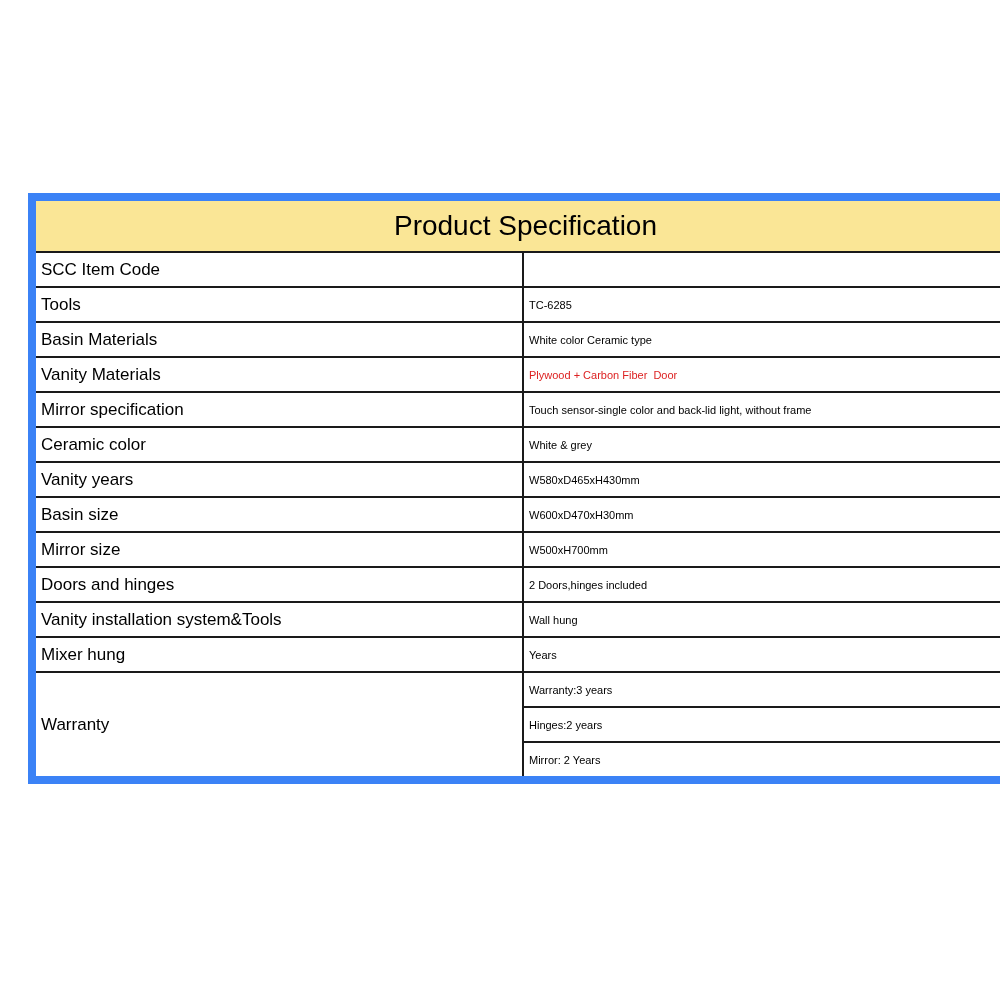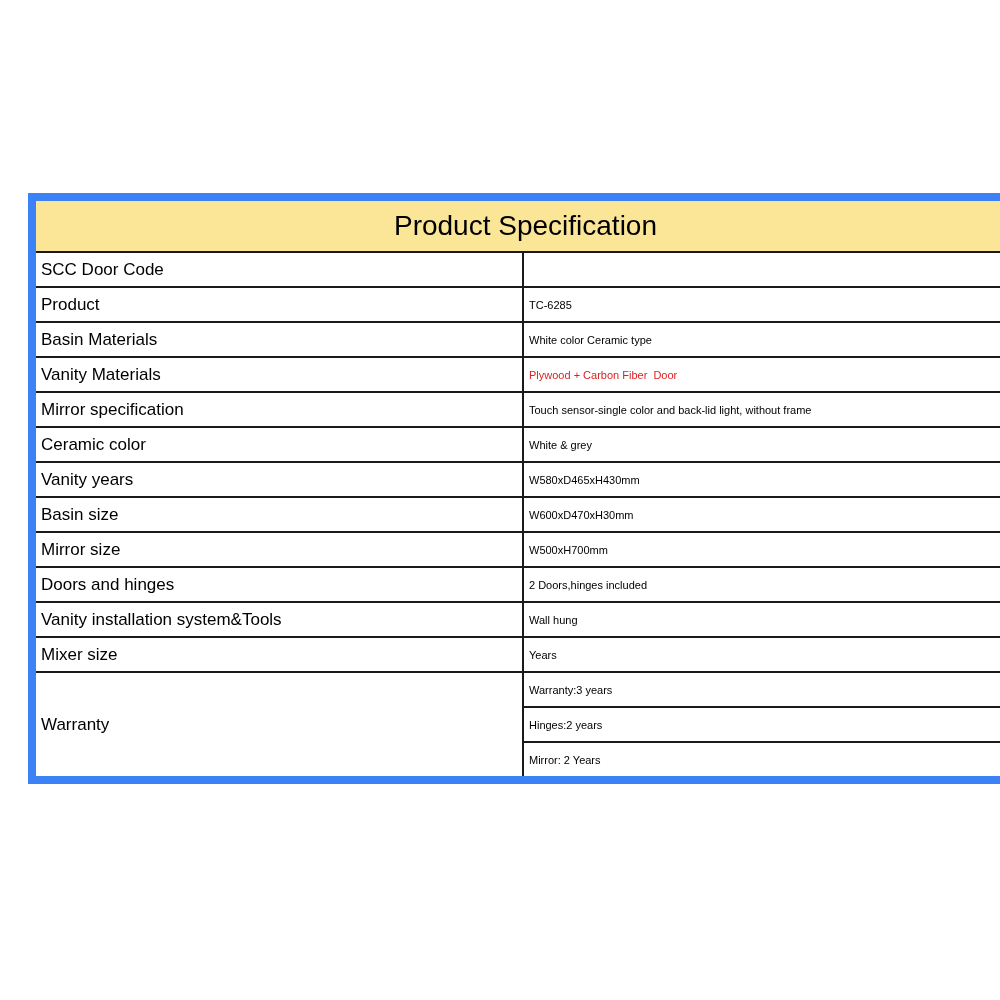--- a/index.html
+++ b/index.html
@@ -59,25 +59,25 @@
 
 <div class="page">
   <table class="spec-table">
     <thead>
       <tr>
         <th class="table-title" colspan="2">Product Specification</th>
       </tr>
     </thead>
     <tbody>
       <tr>
-        <td class="label-cell">SCC Door Code</td>
+        <td class="label-cell">SCC Item Code</td>
         <td class="value-cell"></td>
       </tr>
       <tr>
-        <td class="label-cell">Product</td>
+        <td class="label-cell">Tools</td>
         <td class="value-cell">TC-6285</td>
       </tr>
       <tr>
         <td class="label-cell">Basin Materials</td>
         <td class="value-cell">White color Ceramic type</td>
       </tr>
       <tr>
         <td class="label-cell">Vanity Materials</td>
         <td class="value-cell" style="color: rgb(221, 34, 34);">Plywood + Carbon Fiber  Door</td>
       </tr>
@@ -103,21 +103,21 @@
       </tr>
       <tr>
         <td class="label-cell">Doors and hinges</td>
         <td class="value-cell">2 Doors,hinges included</td>
       </tr>
       <tr>
         <td class="label-cell">Vanity installation system&amp;Tools</td>
         <td class="value-cell">Wall hung</td>
       </tr>
       <tr>
-        <td class="label-cell">Mixer size</td>
+        <td class="label-cell">Mixer hung</td>
         <td class="value-cell">Years</td>
       </tr>
       <tr>
         <td class="label-cell" rowspan="3">Warranty</td>
         <td class="value-cell">Warranty:3 years</td>
       </tr>
       <tr>
         <td class="value-cell">Hinges:2 years</td>
       </tr>
       <tr>

